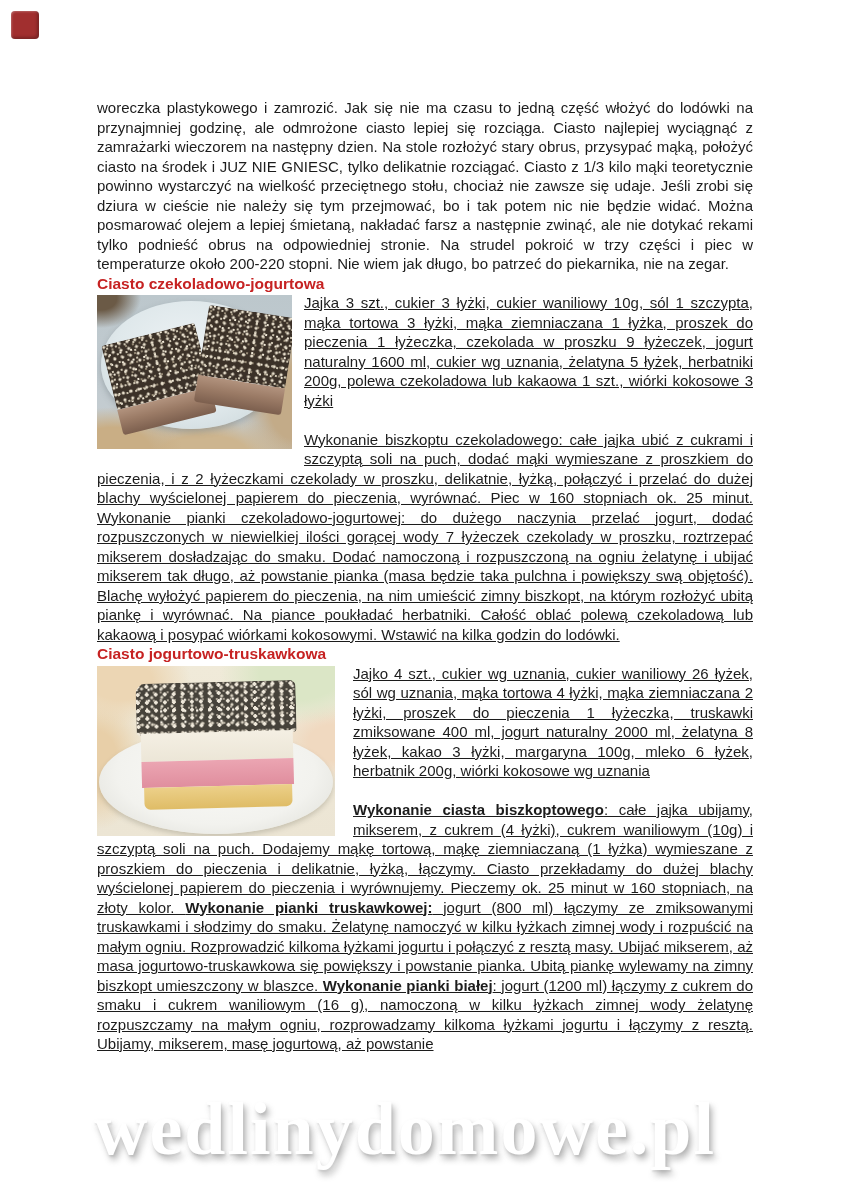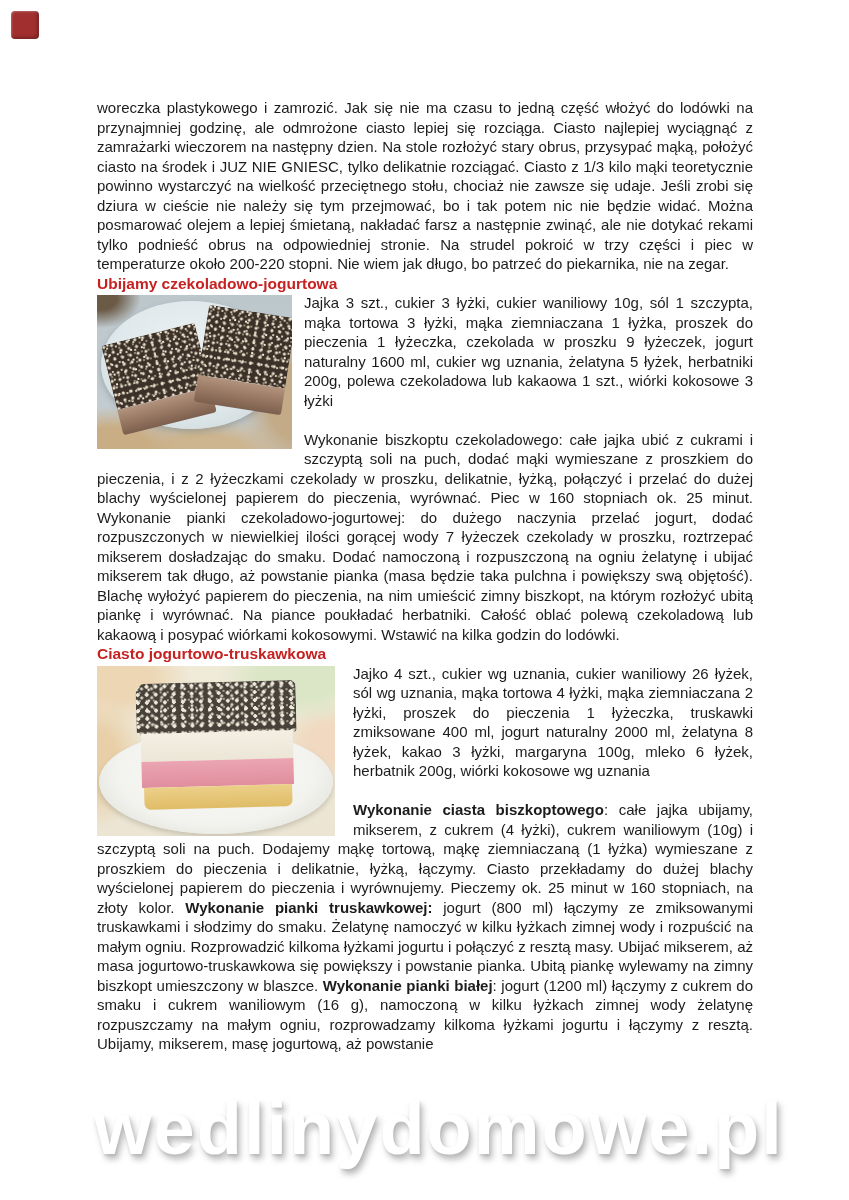--- a/index.html
+++ b/index.html
@@ -17,21 +17,21 @@
     position:absolute;left:97px;top:98px;width:656px;
     font-size:15px;line-height:19.5px;text-align:justify;
   }
   .content p{margin:0;}
   h2.recipe-title{
     font-size:15.5px;line-height:19.5px;color:#c62222;margin:0;
     text-align:left;font-weight:bold;clear:both;
   }
   .h-first{margin:8px 0 17px 0;}
   .h-second{margin:11px 0 16px 0;}
-  .recipe-section{overflow:hidden;}
+  .recipe-section{overflow:hidden;text-decoration:underline;}
   .spacer-line{height:19.5px;clear:none;}
 
   
   .photo{position:relative;float:left;overflow:hidden;}
   .photo1{
     width:195px;height:154px;margin:2px 12px 2px 0;
     background:
       radial-gradient(ellipse 70px 45px at 8% 102%, #c9ae85 55%, rgba(201,174,133,0) 100%),
       radial-gradient(ellipse 90px 40px at 55% 104%, #cdb58f 50%, rgba(205,181,143,0) 100%),
       radial-gradient(ellipse 55px 80px at 101% 70%, #c3ab88 45%, rgba(195,171,136,0) 100%),
@@ -104,34 +104,35 @@
     border-radius:0 0 6px 6px;
   }
 
   
   .watermark{
     position:absolute;left:94px;top:1090px;width:680px;
     font-size:74px;line-height:78px;font-weight:bold;letter-spacing:2px;
     color:#ffffff;white-space:nowrap;text-align:left;
     text-shadow:3px 5px 6px rgba(168,168,168,0.8), 1px 2px 2px rgba(190,190,190,0.5);
     z-index:3;
+    font-family:Liberation Serif, serif;
   }
 </style>
 </head>
 <body>
 
 <div class="page">
 
   <div class="corner-marker"></div>
 
   <div class="content">
 
     <p>woreczka plastykowego i zamrozić. Jak się nie ma czasu to jedną część włożyć do lodówki na przynajmniej godzinę, ale odmrożone ciasto lepiej się rozciąga. Ciasto najlepiej wyciągnąć z zamrażarki wieczorem na następny dzien. Na stole rozłożyć stary obrus, przysypać mąką, położyć ciasto na środek i JUZ NIE GNIESC, tylko delikatnie rozciągać. Ciasto z 1/3 kilo mąki teoretycznie powinno wystarczyć na wielkość przeciętnego stołu, chociaż nie zawsze się udaje. Jeśli zrobi się dziura w cieście nie należy się tym przejmować, bo i tak potem nic nie będzie widać. Można posmarować olejem a lepiej śmietaną, nakładać farsz a następnie zwinąć, ale nie dotykać rekami tylko podnieść obrus na odpowiedniej stronie. Na strudel pokroić w trzy części i piec w temperaturze około 200-220 stopni. Nie wiem jak długo, bo patrzeć do piekarnika, nie na zegar.</p>
 
-    <h2 class="recipe-title h-first">Ubijamy czekoladowo-jogurtowa</h2>
+    <h2 class="recipe-title h-first">Ciasto czekoladowo-jogurtowa</h2>
 
     <div class="recipe-section">
       <div class="photo photo1">
         <div class="p1-plate"></div>
         <div class="cake cake-a">
           <div class="cake-top"></div>
           <div class="cake-side"></div>
         </div>
         <div class="cake cake-b">
           <div class="cake-top"></div>

